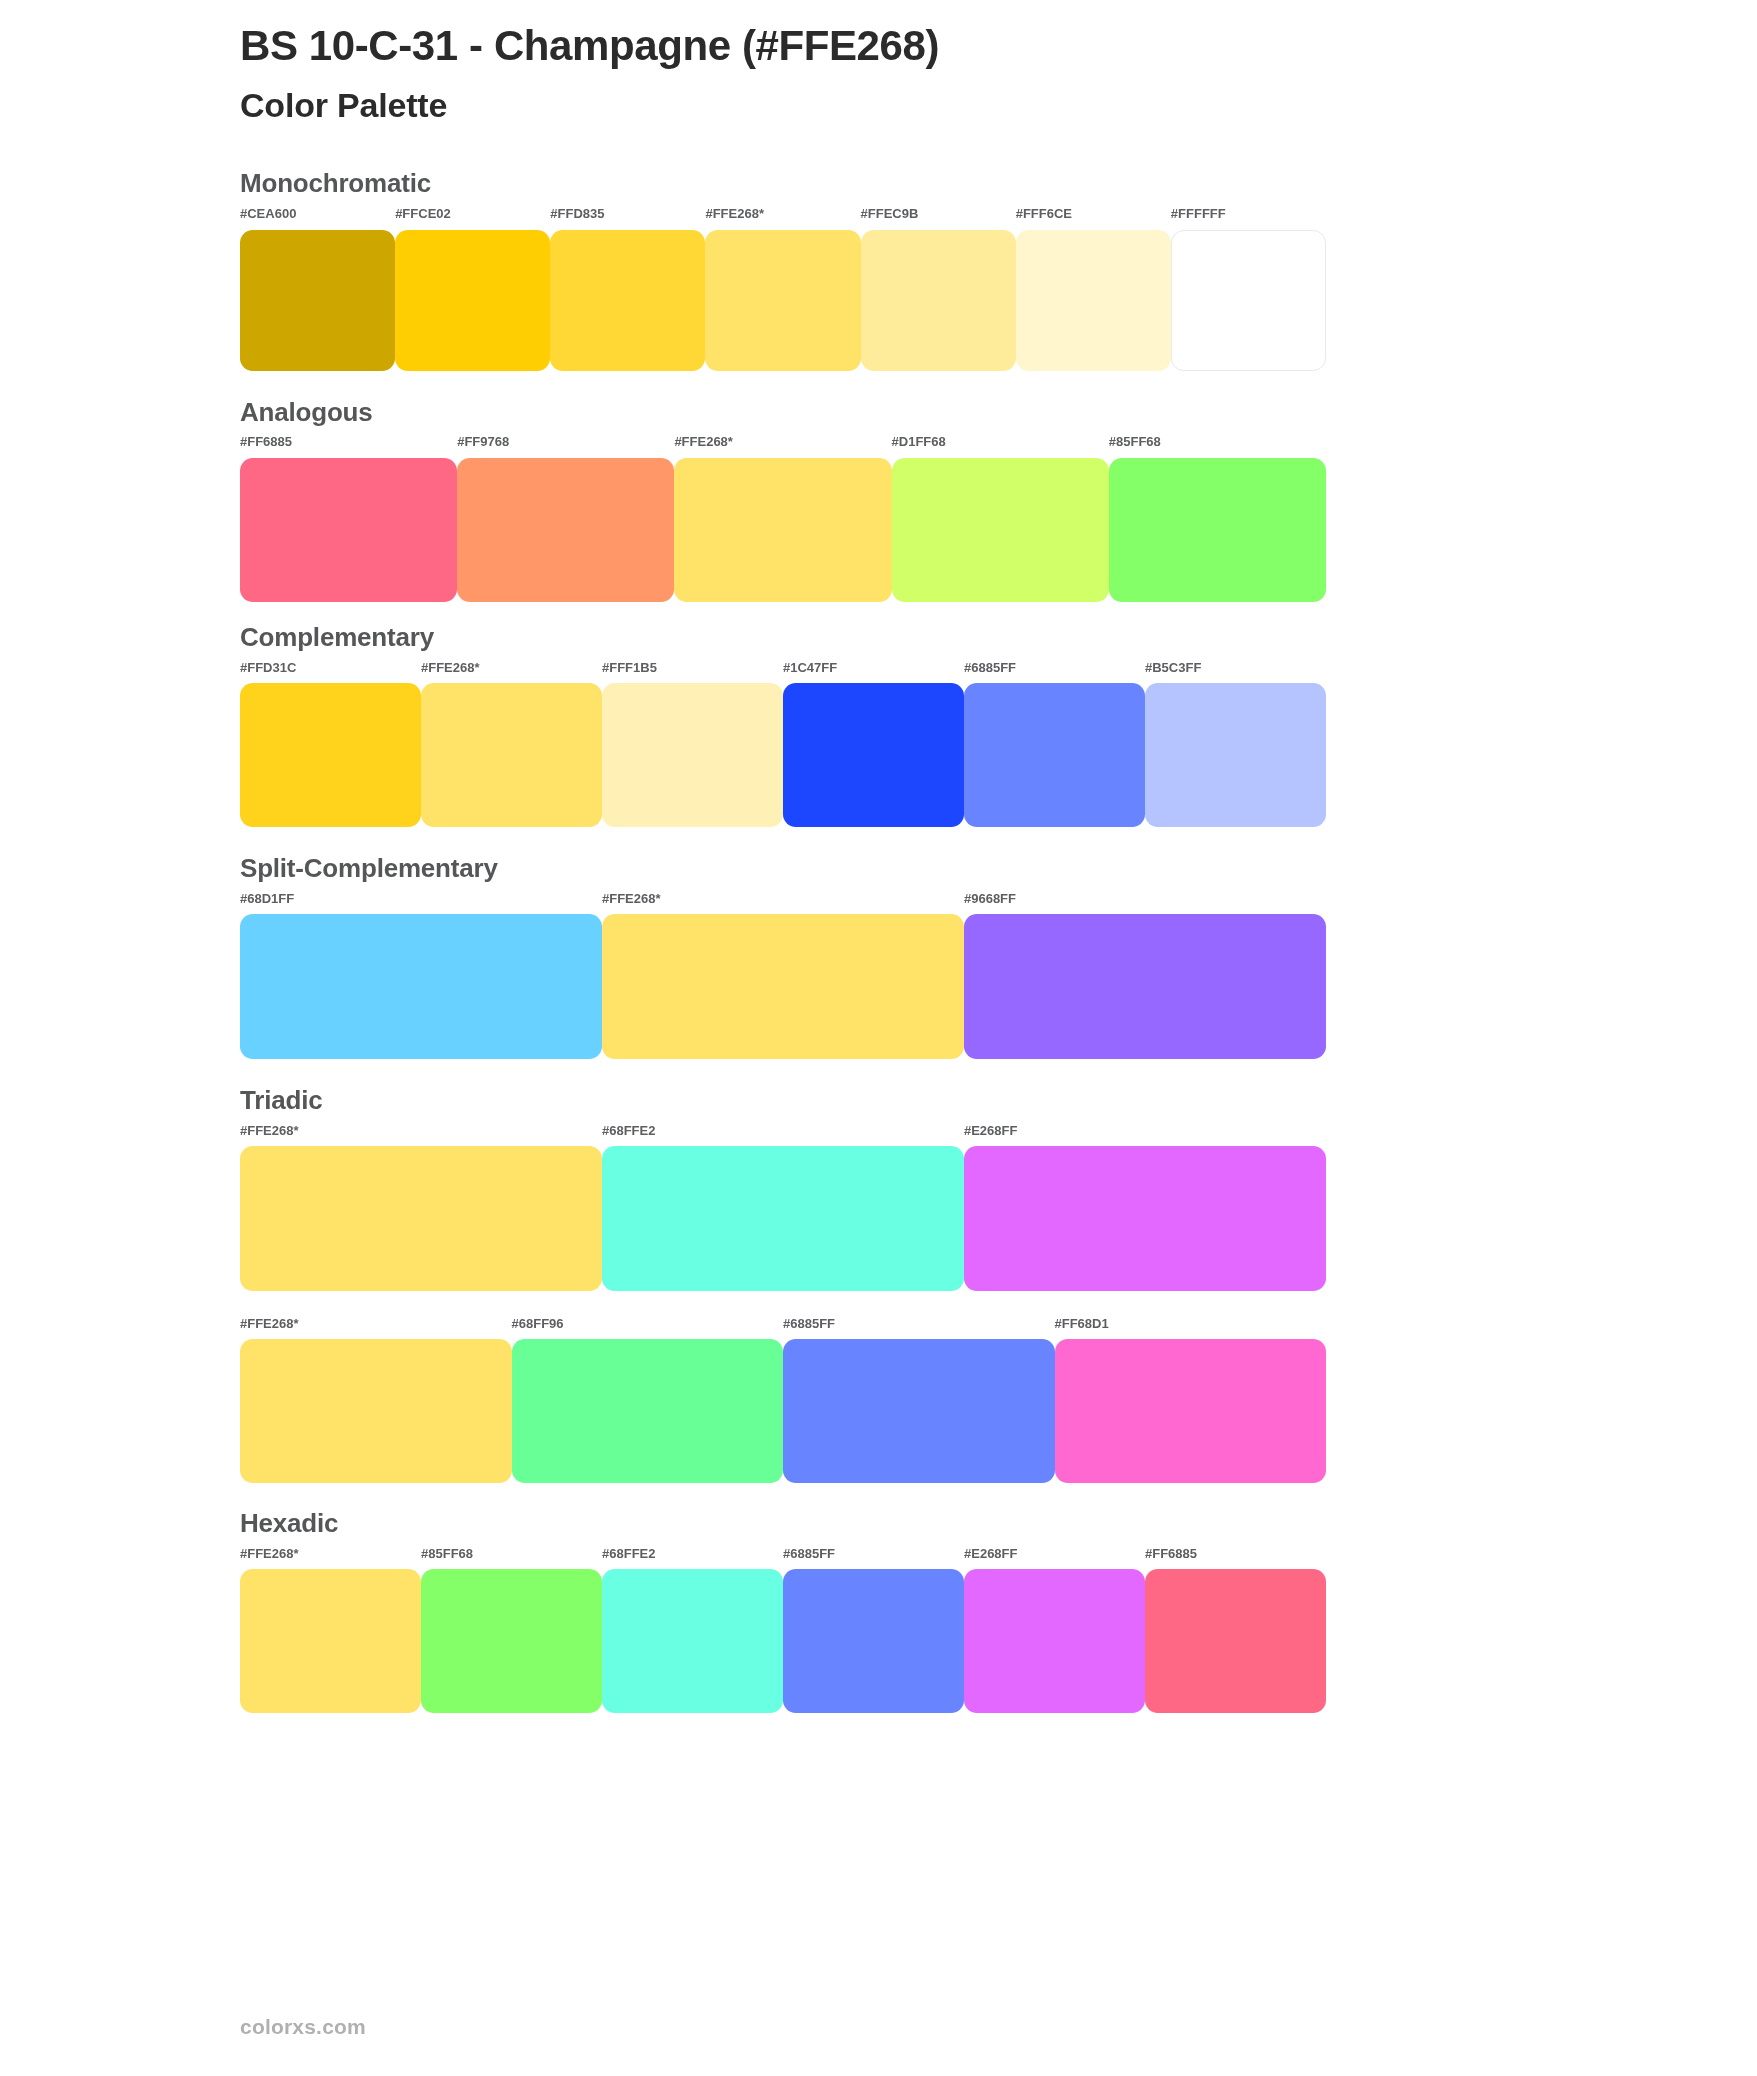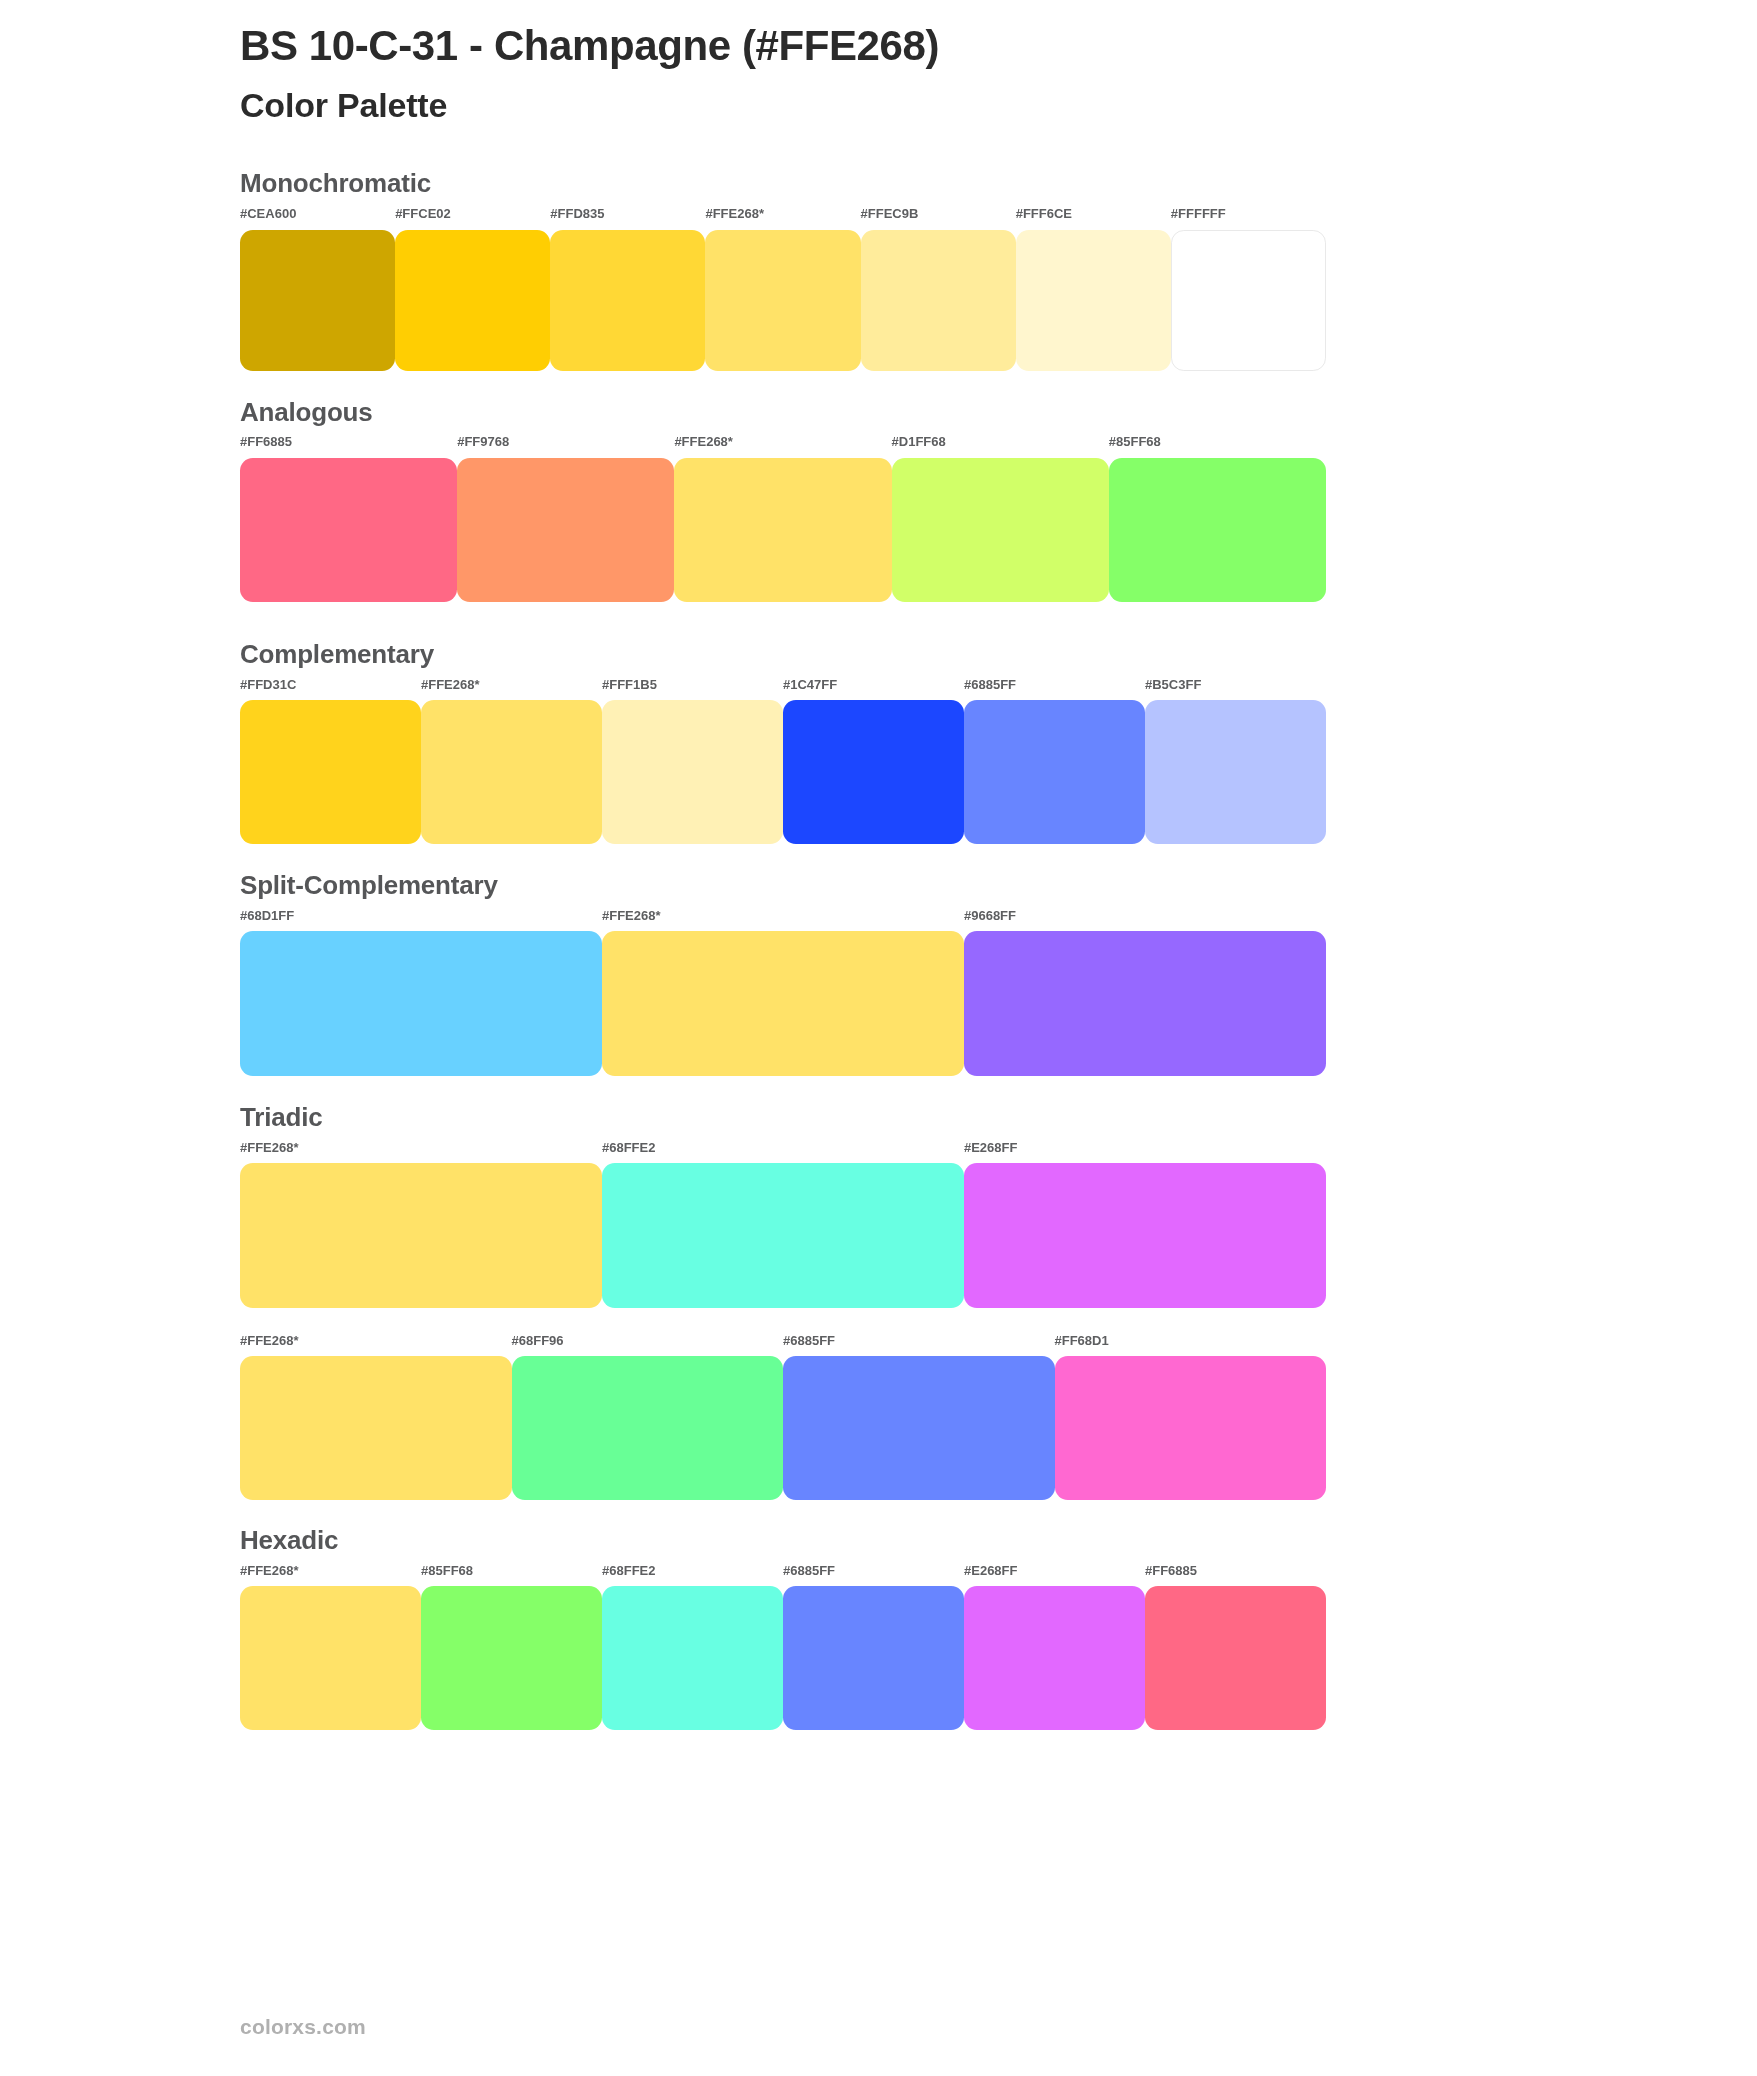--- a/index.html
+++ b/index.html
@@ -93,21 +93,21 @@
   }
 
   
   .section[data-rows="7"] .swatches-row { height: 141px; }
   .section[data-rows="5"] .swatches-row { height: 144px; }
   .section[data-rows="6"] .swatches-row { height: 144px; }
   .section[data-rows="3"] .swatches-row { height: 145px; }
   .section[data-rows="4"] .swatches-row { height: 144px; }
 
   .section-mono   { margin-bottom: 27px; }
-  .section-analog { margin-bottom: 38px; }
+  .section-analog { margin-bottom: 21px; }
   .section-comp   { margin-bottom: 27px; }
   .section-split  { margin-bottom: 27px; }
   .section-triad  { margin-bottom: 25.6px; }
   .section-tetra  { margin-bottom: 25.6px; }
   .section-hexa   { margin-bottom: 0; }
 
   
   .footer {
     position: absolute;
     left: 240px;

